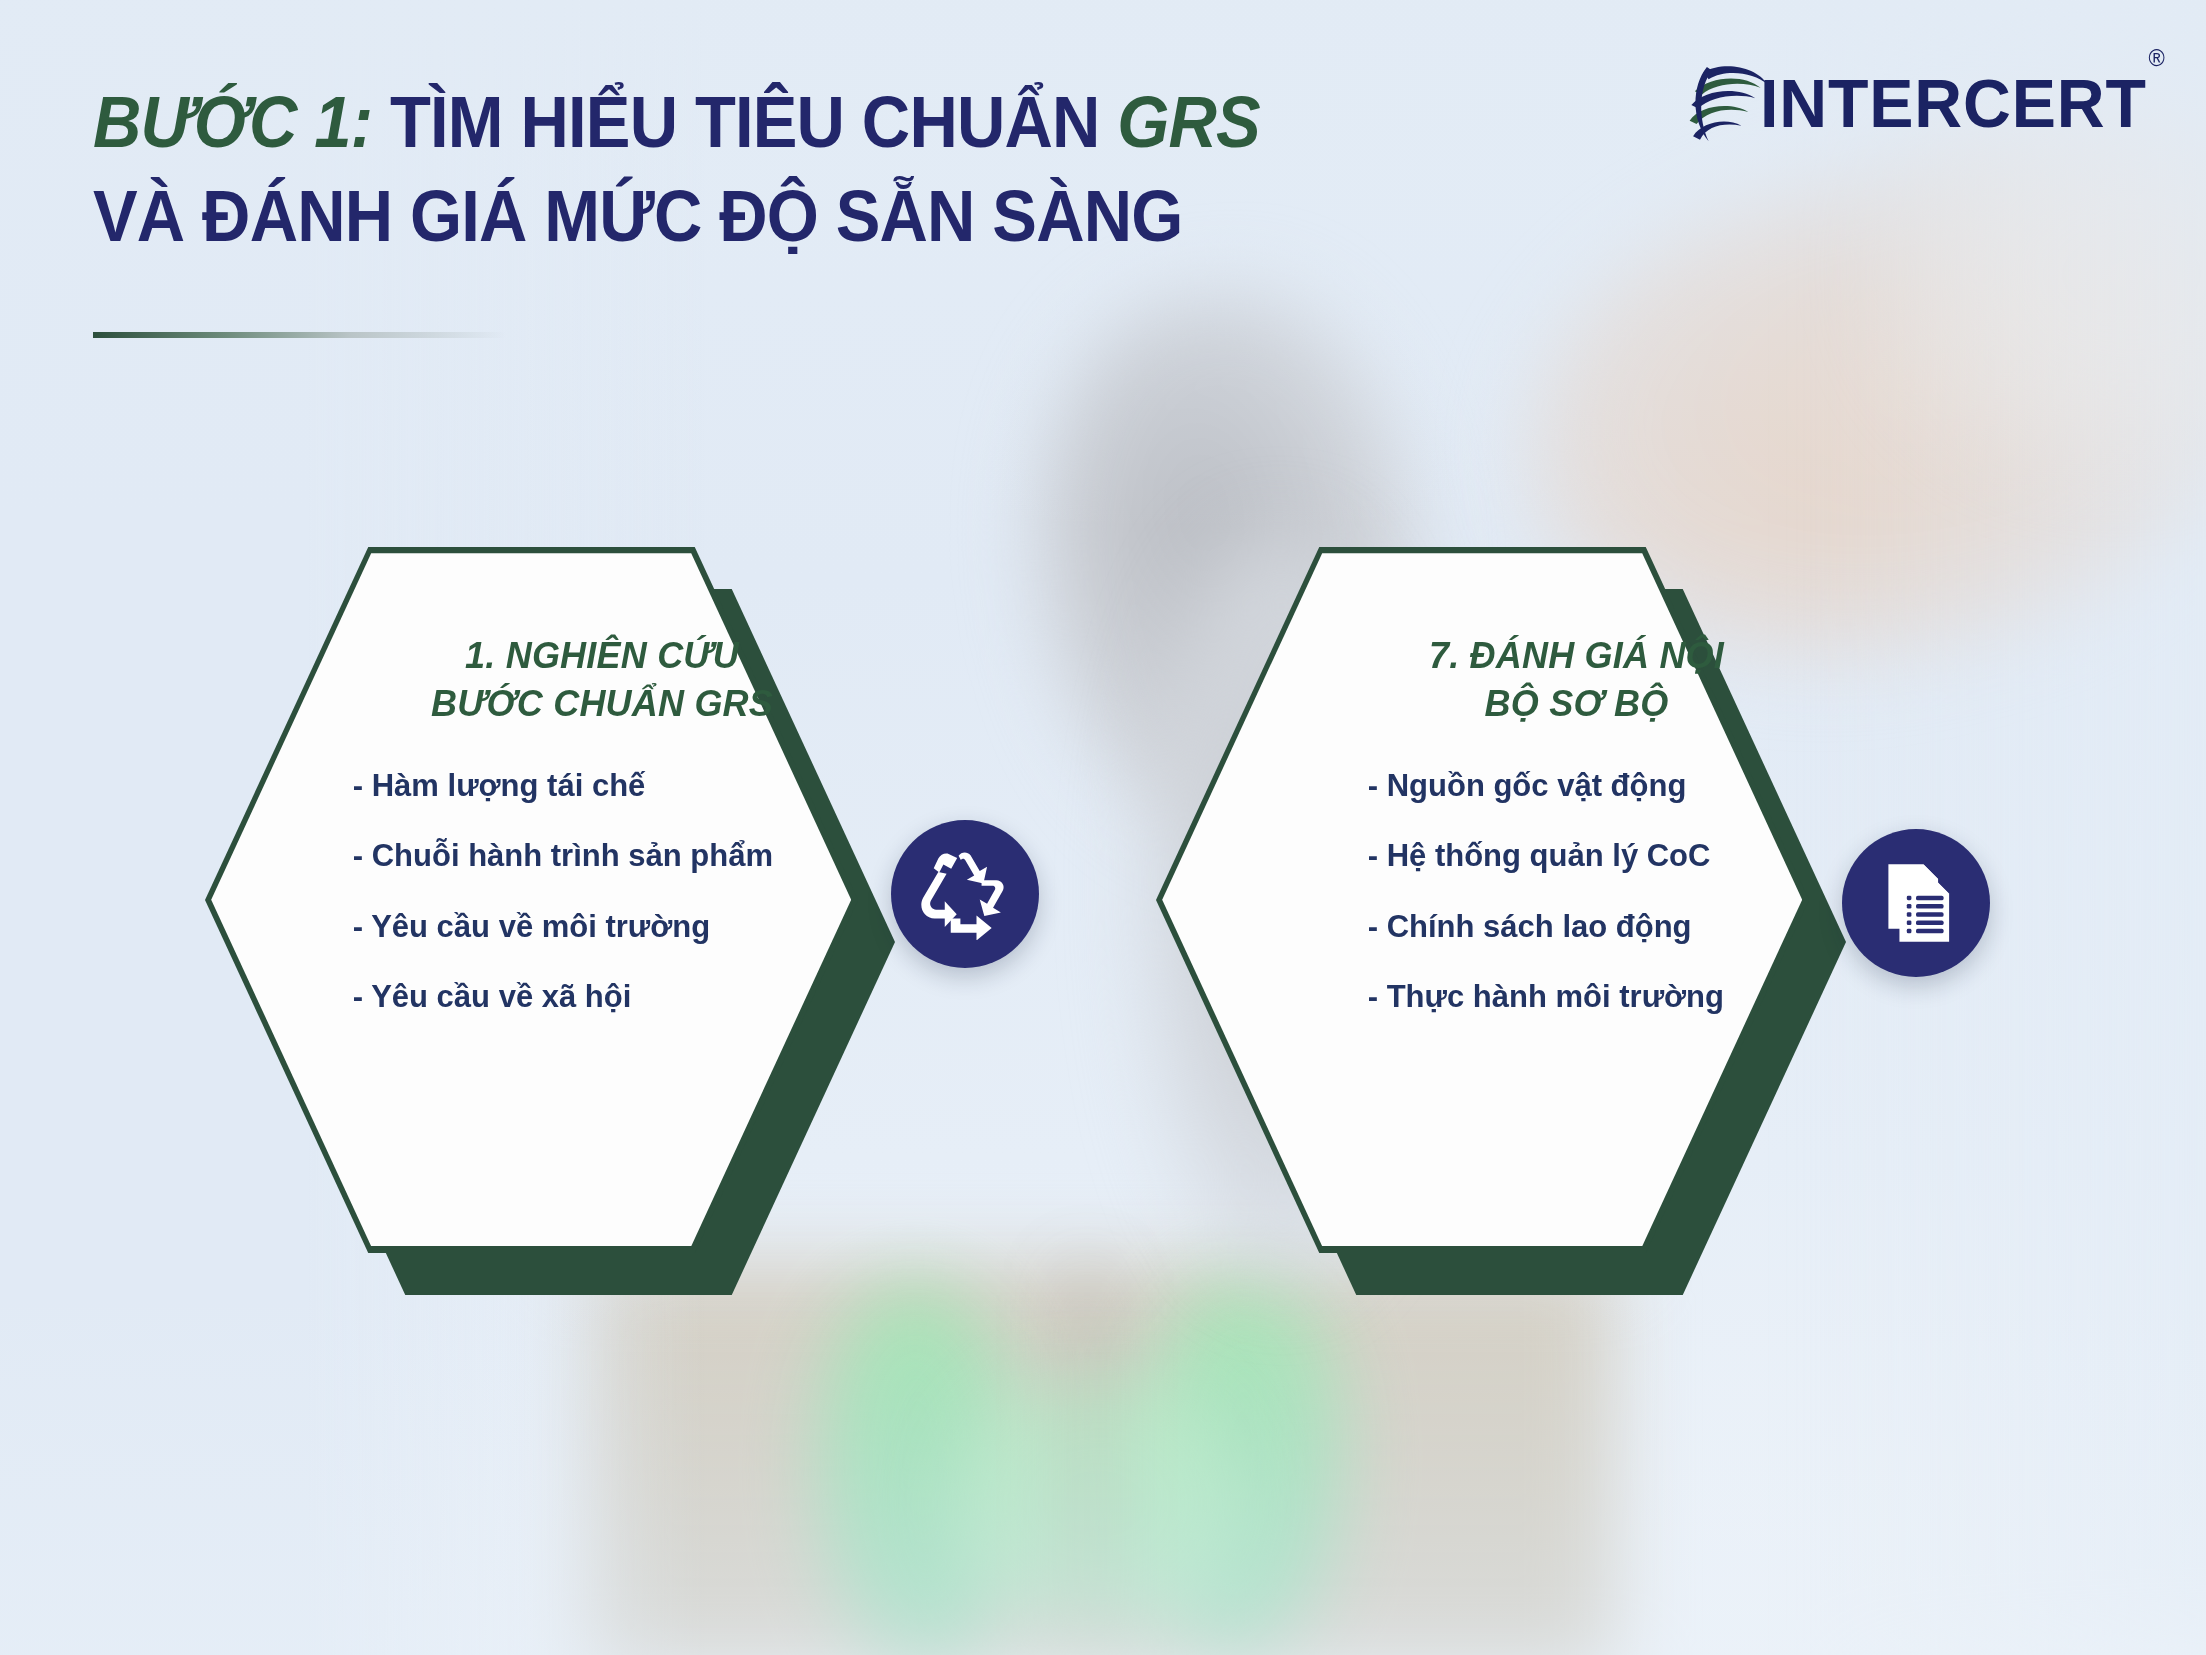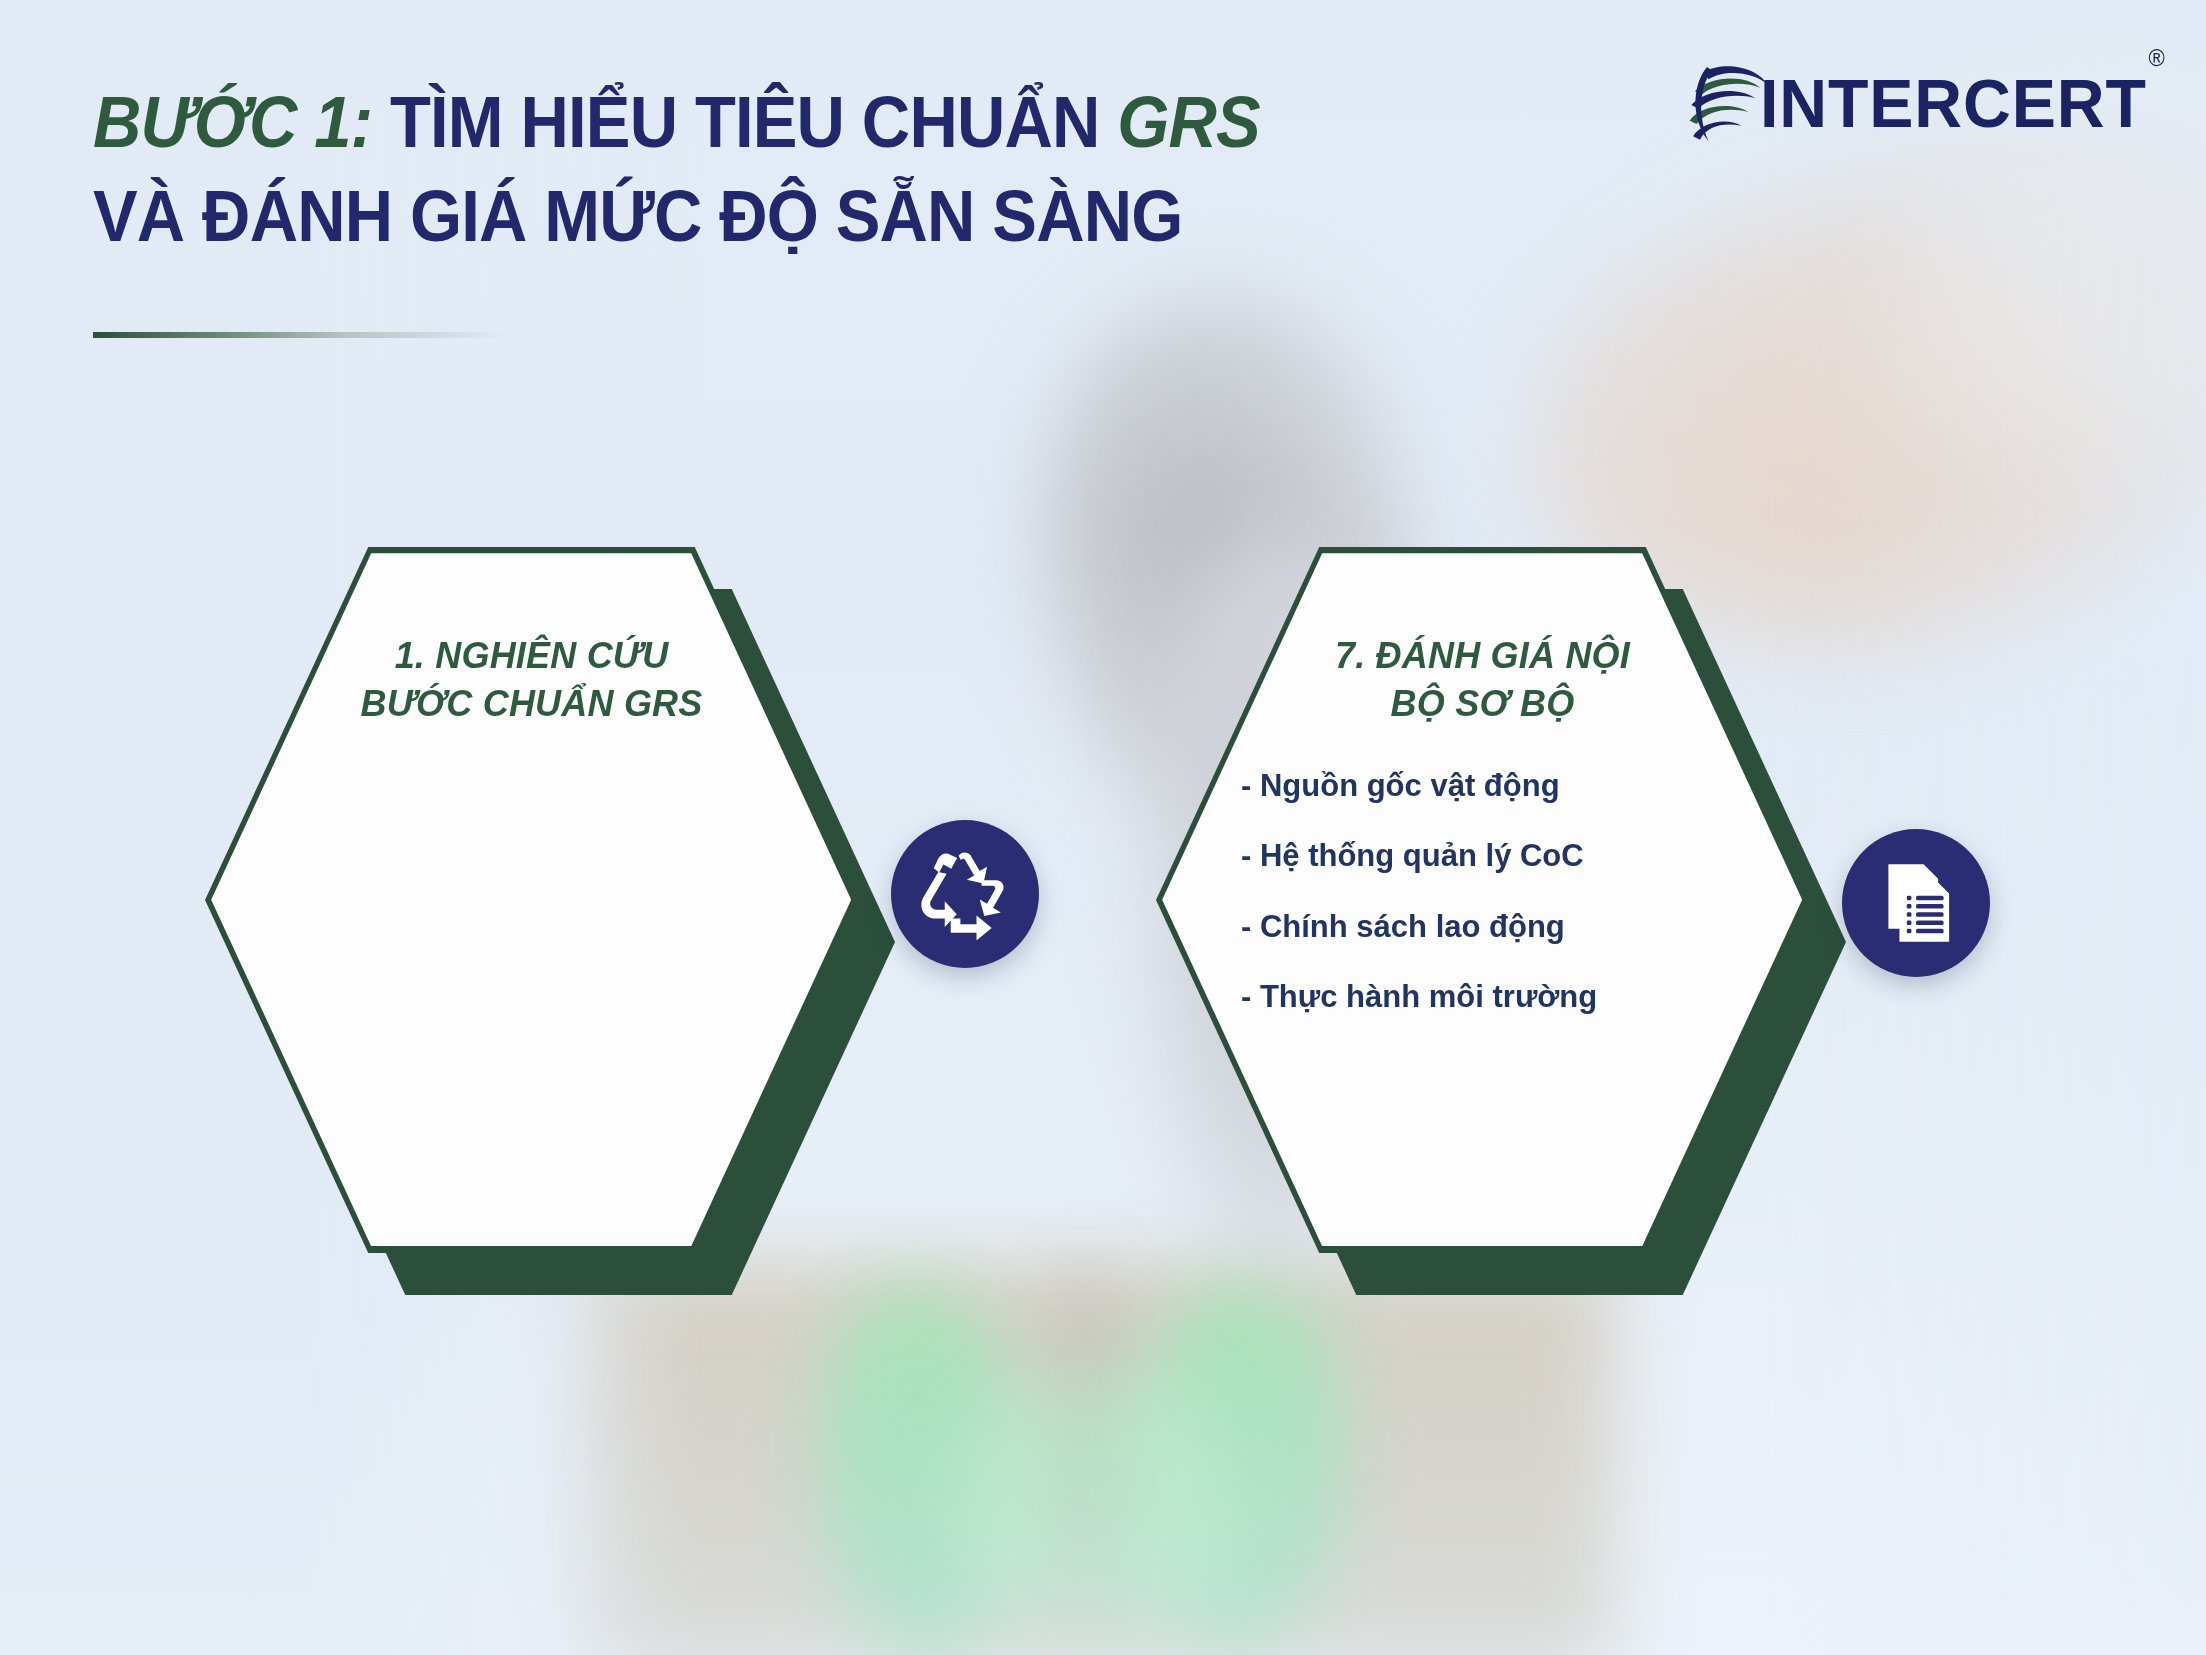--- a/index.html
+++ b/index.html
@@ -123,21 +123,21 @@
     clip-path:polygon(25% 0%,75% 0%,100% 50%,75% 100%,25% 100%,0% 50%);
   }
   .hex-inner{
     position:absolute;left:6.2px;top:6.2px;width:640px;height:693px;
     background:#fdfdfd;
     clip-path:polygon(25% 0%,75% 0%,100% 50%,75% 100%,25% 100%,0% 50%);
   }
   .hex-content{
     position:absolute;left:0;top:0;width:653px;height:706px;
     display:flex;flex-direction:column;
-    padding:85px 85px 53px 85px;box-sizing:border-box;
+    padding:85px 85px 53px 85px;box-sizing:border-box;align-items:flex-end;
   }
   .hex-title{
     color:#2e5b3e;font-style:italic;font-weight:bold;
     font-size:36px;line-height:1.32;text-align:center;
     letter-spacing:0.2px;margin:0 0 39px 0;
   }
   .hex-list{list-style:none;margin:0;padding:0;}
   .hex-list li{
     color:#223463;font-weight:bold;font-size:31px;line-height:1.30;
     margin-bottom:30px;
@@ -202,20 +202,26 @@
 
 <div class="hex-card" id="card-1">
   <div class="hex-shadow"></div>
   <div class="hex-outer"></div>
   <div class="hex-inner"></div>
   <div class="hex-content">
     <div class="hex-title">
       <span>1. NGHIÊN CỨU</span><br>
       <span>BƯỚC CHUẨN GRS</span>
     </div>
+    <ul class="hex-list">
+      <li>- Hàm lượng tái chế</li>
+      <li class="justify">- Chuỗi hành trình sản phẩm</li>
+      <li>- Yêu cầu về môi trường</li>
+      <li>- Yêu cầu về xã hội</li>
+    </ul>
   </div>
 </div>
 <div class="icon-badge badge-abs" style="left:891px;top:820px;">
   <svg viewBox="0 0 100 100">
     <g fill="#ffffff">
       <path d="M41.5 11 L35 22.5 L26.5 18 L22 26.5 L16 22 L21 11.5 C23 7.5 27 5.5 31 6 L41.5 11 Z"></path>
       <path d="M43 8.5 C46 4 52.5 3.5 56 8 L66 25 L74 20.5 L70 38.5 L52 34.5 L60 30 L50.5 13.5 C49.5 11.5 47 11 45.5 13 Z"></path>
       <path d="M30 28 L13 57 C10.5 61.5 13.5 67 18.5 67 L28 67 L28 58 L41 72 L28 86 L28 76.5 L17 76.5 C5.5 76.5 -1 64 4.5 54 L21 26 Z"></path>
       <path d="M34.5 76.5 L34.5 92 L62.5 92 L62.5 100.5 L79 87 L62.5 73.5 L62.5 83 L45 83 L45 76.5 Z"></path>
       <path d="M68 35 L84 35 C90 35 94 41 91 46.5 L80.5 65 L89 70 L71 74 L66 56 L74 60.5 L82.5 45.5 C83.5 43.5 82.5 41 80 41 L68 41 Z"></path>

